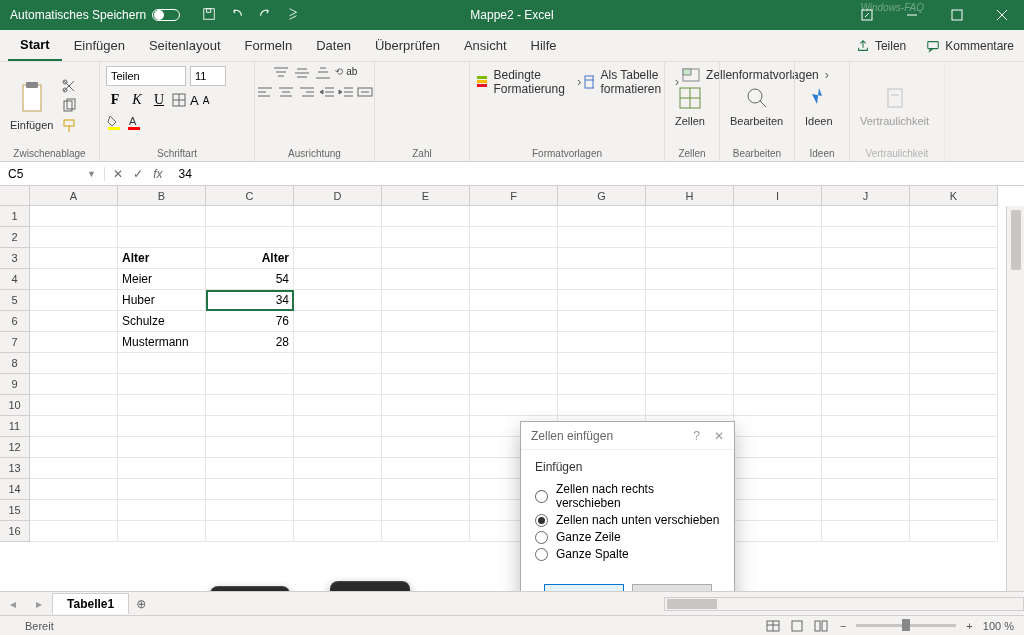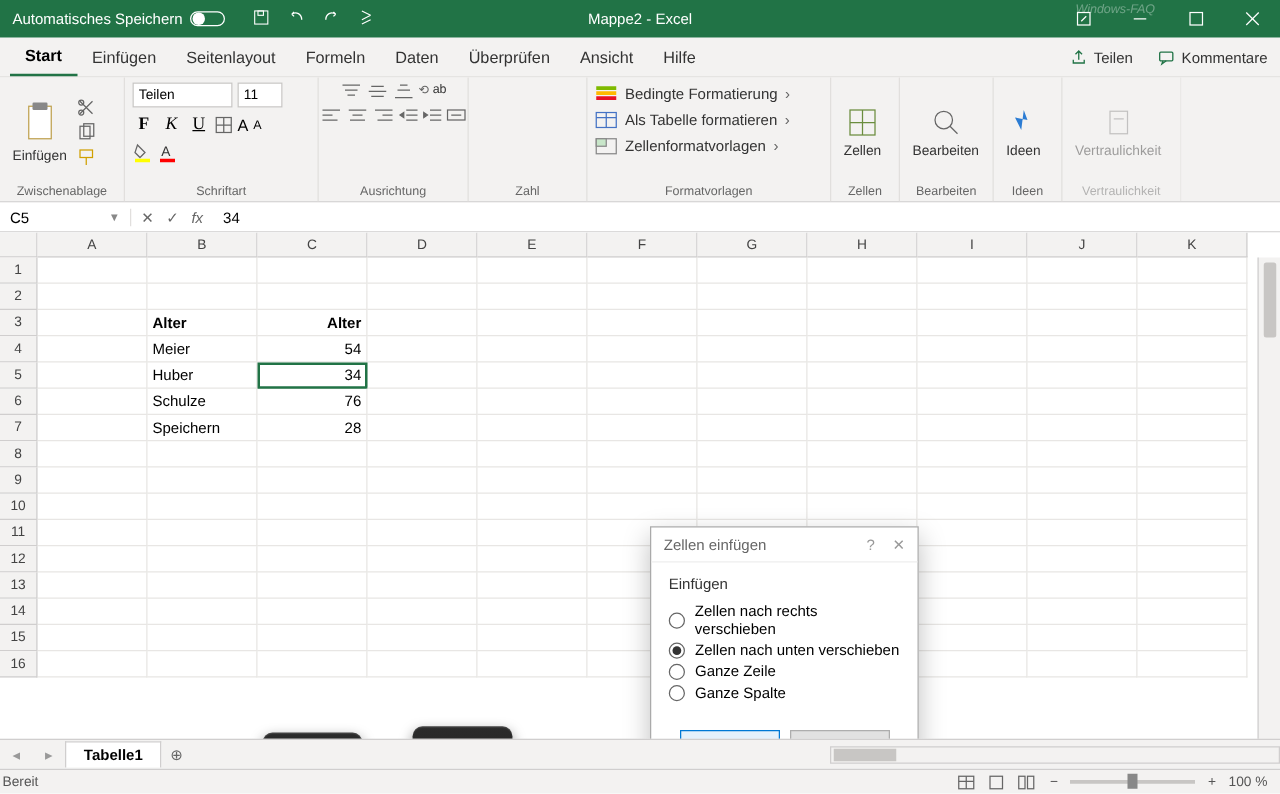--- a/index.html
+++ b/index.html
@@ -86,21 +86,21 @@
   .sheettabs { position:absolute; bottom:20px; left:0; right:0; height:24px; background:#f3f2f1; border-top:1px solid #d0cece; display:flex; align-items:center; font-size:12px; }
   .sheet-nav { padding:0 10px; color:#999; }
   .sheet-tab { background:#fff; border:1px solid #d0cece; border-bottom:none; padding:3px 14px; font-weight:600; }
   .sheet-add { width:24px; text-align:center; color:#666; }
   .hscroll { flex:1; display:flex; justify-content:flex-end; }
   .hscroll-track { width:360px; height:14px; background:#f3f2f1; border:1px solid #d0cece; display:flex; align-items:center; }
   .hscroll-thumb { width:50px; height:10px; background:#c8c6c4; margin-left:2px; }
 
   
   .statusbar { position:absolute; bottom:0; left:0; right:0; height:20px; background:#f3f2f1; border-top:1px solid #d0cece; display:flex; align-items:center; font-size:11px; color:#555; }
-  .status-left { padding-left:2px; }
+  .status-left { padding-left:25px; }
   .status-spacer { flex:1; }
   .view-btns { display:flex; gap:2px; padding-right:8px; }
   .view-btn { width:22px; height:16px; border:1px solid transparent; display:flex; align-items:center; justify-content:center; }
   .zoom { display:flex; align-items:center; gap:10px; padding-right:10px; }
   .slider { width:100px; height:3px; background:#c8c6c4; position:relative; }
   .slider::after { content:""; position:absolute; width:8px; height:12px; background:#888; left:46px; top:-5px; }
 
   .watermark { position:absolute; top:2px; right:100px; font-size:10px; color:rgba(255,255,255,.35); font-style:italic; }
 </style>
 </head>
@@ -314,21 +314,21 @@
       </div>
     </div>
     <div class="group-label">Ausrichtung</div>
   </div>
 
   <div class="group" style="width:95px">
     <div class="group-label">Zahl</div>
   </div>
 
   <div class="group" style="width:195px">
-    <div class="group-body" style="flex-direction:column;align-items:flex-start;gap:3px">
+    <div class="group-body" style="flex-direction:row;align-items:flex-start;gap:3px">
       <div class="style-item">
           <svg width="18" height="14">
             <rect x="1" y="1" width="16" height="3" fill="#7fba00"></rect>
             <rect x="1" y="5" width="16" height="3" fill="#ffb900"></rect>
             <rect x="1" y="9" width="16" height="3" fill="#e81123"></rect>
           </svg>
           <span>Bedingte Formatierung</span>
           <span style="color:#666">›</span>
         </div>
       <div class="style-item">
@@ -525,21 +525,21 @@
         <div class="cell"></div>
         <div class="cell"></div>
         <div class="cell"></div>
         <div class="cell"></div>
         <div class="cell"></div>
         <div class="cell"></div>
         <div class="cell"></div>
       </div>
       <div class="crow">
         <div class="cell"></div>
-        <div class="cell">Speichern</div>
+        <div class="cell">Mustermann</div>
         <div class="cell num">28</div>
         <div class="cell"></div>
         <div class="cell"></div>
         <div class="cell"></div>
         <div class="cell"></div>
         <div class="cell"></div>
         <div class="cell"></div>
         <div class="cell"></div>
         <div class="cell"></div>
       </div>

